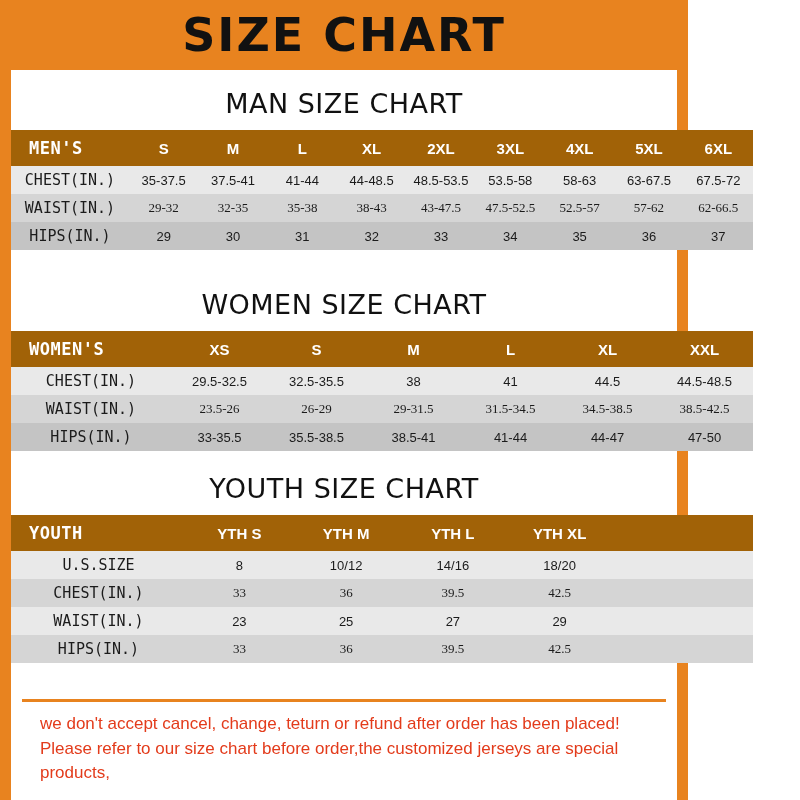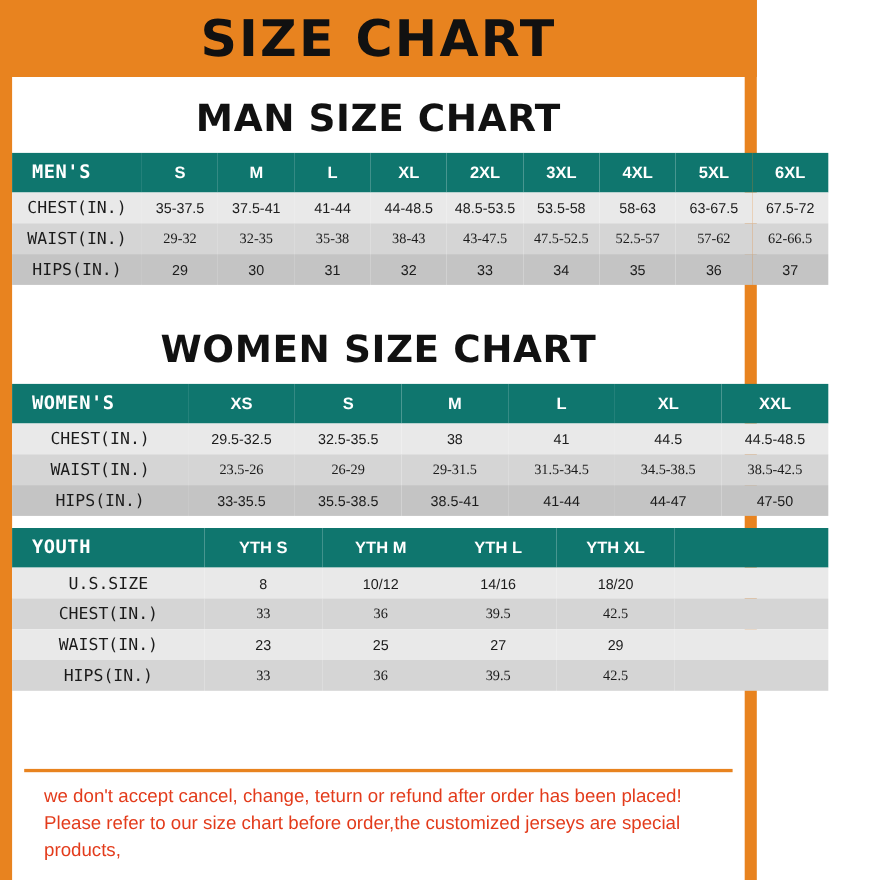--- a/index.html
+++ b/index.html
@@ -36,22 +36,22 @@
     font-family: "DejaVu Sans", sans-serif;
     font-weight: bold;
     font-size: 46px;
     letter-spacing: 2px;
     color: #111111;
     line-height: 1;
   }
   .section-title {
     text-align: center;
     font-family: "DejaVu Sans", sans-serif;
-    font-weight: bold;
-    font-size: 34px;
+    font-weight: normal;
+    font-size: 27px;
     color: #111111;
     letter-spacing: 0.5px;
   }
   .sec1-title { margin-top: 18px; }
   .sec2-title { margin-top: 39px; }
   .sec3-title { margin-top: 22px; }
 
   table.size-table {
     border-collapse: collapse;
     width: 742px;
@@ -61,21 +61,21 @@
   table.size-table td, table.size-table th {
     text-align: center;
     font-size: 13px;
     color: #1b1b1b;
     font-family: "Liberation Sans", sans-serif;
     padding: 0;
     height: 28px;
     vertical-align: middle;
   }
   table.size-table thead th {
-    background: #0f766e;
+    background: #a16207;
     color: #ffffff;
     height: 36px;
     font-size: 15px;
     font-weight: bold;
   }
   table.size-table thead th.rowlabel {
     font-family: "DejaVu Sans Mono", monospace;
     font-size: 17px;
     letter-spacing: 0.5px;
     text-align: left;
@@ -218,20 +218,21 @@
         <td>33-35.5</td>
         <td>35.5-38.5</td>
         <td>38.5-41</td>
         <td>41-44</td>
         <td>44-47</td>
         <td>47-50</td>
       </tr>
     </tbody>
   </table>
 
+  <div class="section-title sec3-title">YOUTH SIZE CHART</div>
   <table class="size-table">
     <colgroup>
       <col style="width:175px">
       <col span="4">
       <col style="width:140px">
     </colgroup>
     <thead>
       <tr>
         <th class="rowlabel">YOUTH</th>
         <th>YTH S</th>

